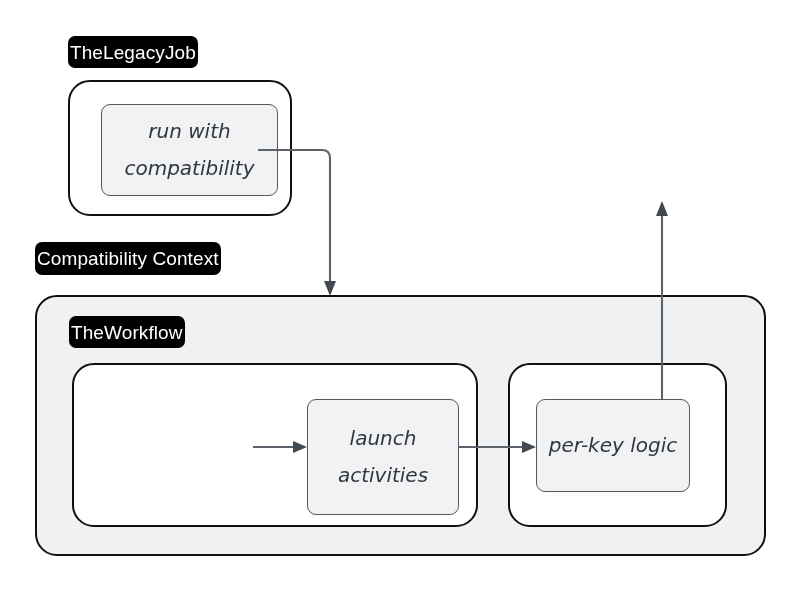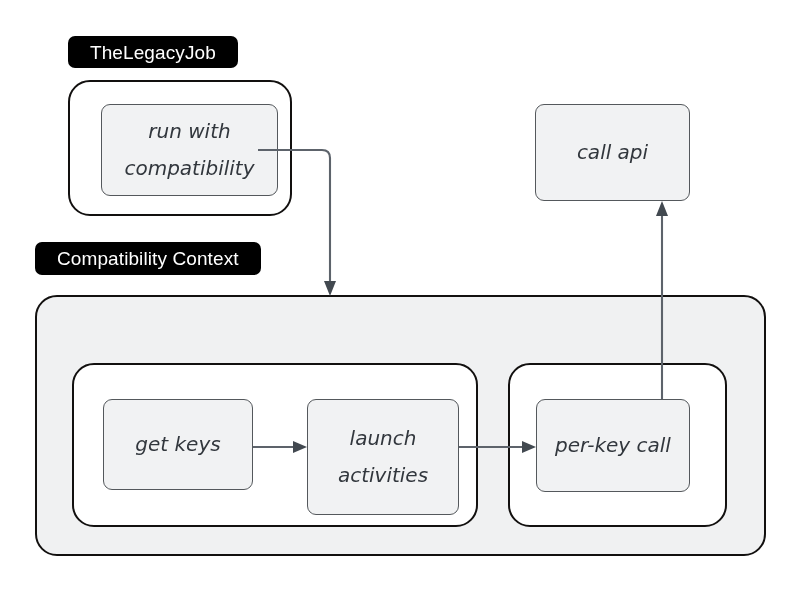--- a/index.html
+++ b/index.html
@@ -36,21 +36,21 @@
     background: #000000;
     color: #ffffff;
     border-radius: 7px;
     font-family: "Liberation Sans", sans-serif;
     font-size: 19px;
     line-height: 1;
     letter-spacing: 0.1px;
     display: flex;
     align-items: center;
     justify-content: center;
-    padding: 0 22px;
+    padding: 0 2px;
     white-space: nowrap;
     z-index: 5;
   }
 
   
   .node {
     position: absolute;
     box-sizing: border-box;
     background: #f1f2f3;
     border: 1.6px solid #54585c;
@@ -90,44 +90,39 @@
 <div id="canvas">
 
   <div class="badge" style="left:68px; top:36px; height:32px;">TheLegacyJob</div>
 
   <div class="group white" style="left:68px; top:80px; width:224px; height:136px;"></div>
 
   <div class="node" style="left:101px; top:104px; width:177px; height:92px;">
     <span class="lbl">run with<br>compatibility</span>
   </div>
 
-  <div class="node" style="left:535px; top:104px; width:155px; height:97px;">
-    <span class="lbl">call api</span>
-  </div>
 
   <div class="badge" style="left:35px; top:242px; height:33px;">Compatibility Context</div>
 
   <div class="group gray" style="left:35px; top:295px; width:731px; height:261px;"></div>
 
+  <div class="badge" style="left:69px; top:316px; height:32px;">TheWorkflow</div>
 
   <div class="group white" style="left:72px; top:363px; width:406px; height:164px;"></div>
 
-  <div class="node" style="left:103px; top:399px; width:150px; height:91px;">
-    <span class="lbl">get keys</span>
-  </div>
 
   <div class="node" style="left:307px; top:399px; width:152px; height:116px;">
     <span class="lbl">launch<br>activities</span>
   </div>
 
 
   <div class="group white" style="left:508px; top:363px; width:219px; height:164px;"></div>
 
   <div class="node" style="left:536px; top:399px; width:154px; height:93px;">
-    <span class="lbl">per-key call</span>
+    <span class="lbl">per-key logic</span>
   </div>
 
   <svg id="edges" viewBox="0 0 800 591">
 
     <g>
       <path class="edge-path" d="M258,150 H322 Q330,150 330,158 V285"></path>
       <polygon class="edge-head" points="330,296 324,281 336,281"></polygon>
     </g>
 
     <g>

